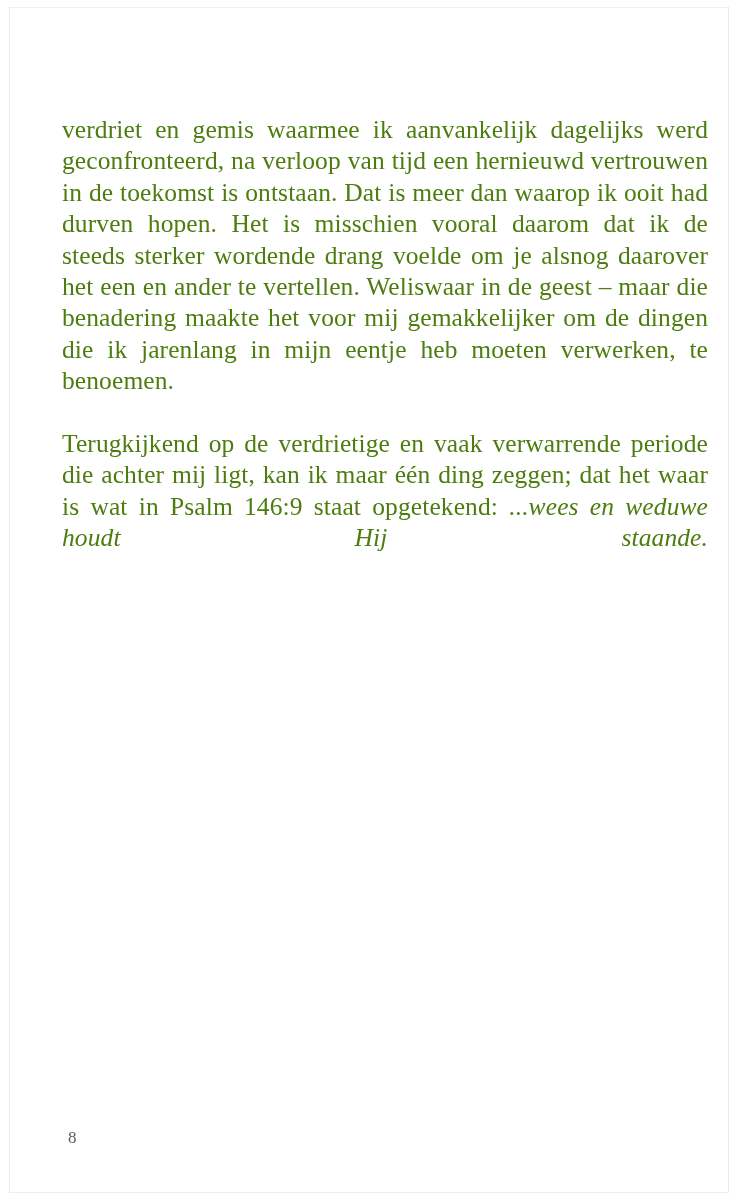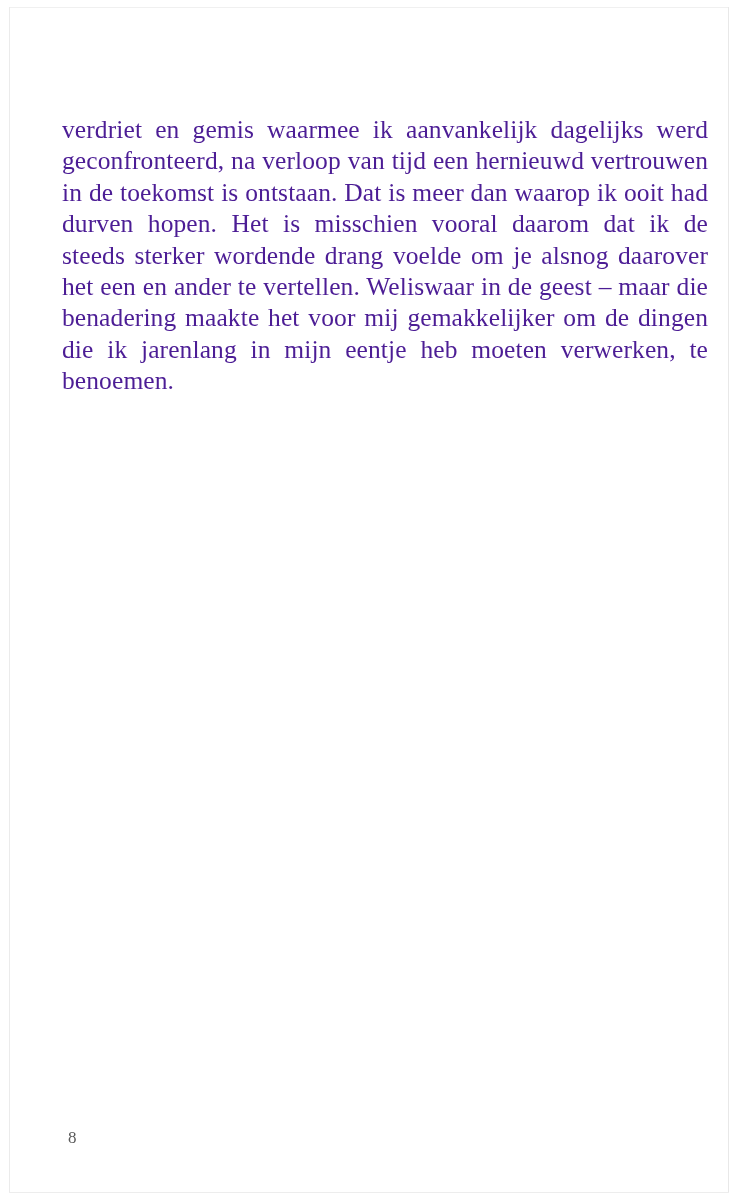--- a/index.html
+++ b/index.html
@@ -56,21 +56,21 @@
     left: 62px;
     top: 114px;
     width: 646px;
   }
 
   .para {
     margin: 0;
     font-family: "Liberation Serif", "DejaVu Serif", serif;
     font-size: 25.5px;
     line-height: 31.4px;
-    color: #4c1d95;
+    color: #4d7c0f;
     text-align: justify;
     text-justify: inter-word;
     hyphens: manual;
     -webkit-hyphens: manual;
     letter-spacing: 0.1px;
     word-spacing: 0.2px;
   }
 
   .para + .para {
     margin-top: 0;
@@ -103,18 +103,19 @@
 
   <div class="scan-edge-top"></div>
   <div class="scan-edge-left"></div>
   <div class="scan-edge-right"></div>
   <div class="scan-edge-bottom"></div>
 
   <div class="text-block">
 
     <p class="para">verdriet en gemis waarmee ik aanvankelijk dagelijks werd geconfronteerd, na verloop van tijd een hernieuwd vertrouwen in de toekomst is ontstaan. Dat is meer dan waarop ik ooit had durven hopen. Het is misschien vooral daarom dat ik de steeds sterker wordende drang voelde om je alsnog daarover het een en ander te vertellen. Weliswaar in de geest – maar die benadering maakte het voor mij gemakkelijker om de dingen die ik jarenlang in mijn eentje heb moeten verwerken, te benoemen.</p>
 
+    <p class="para"><span>Terugkijkend op de verdrietige en vaak verwarrende periode die achter mij ligt, kan ik maar één ding zeggen; dat het waar is wat in Psalm 146:9 staat opgetekend: </span><span class="verse">...wees en weduwe houdt Hij staande.</span></p>
 
   </div>
 
   <div class="page-number">8</div>
 
 </div>
 
 </body></html>

